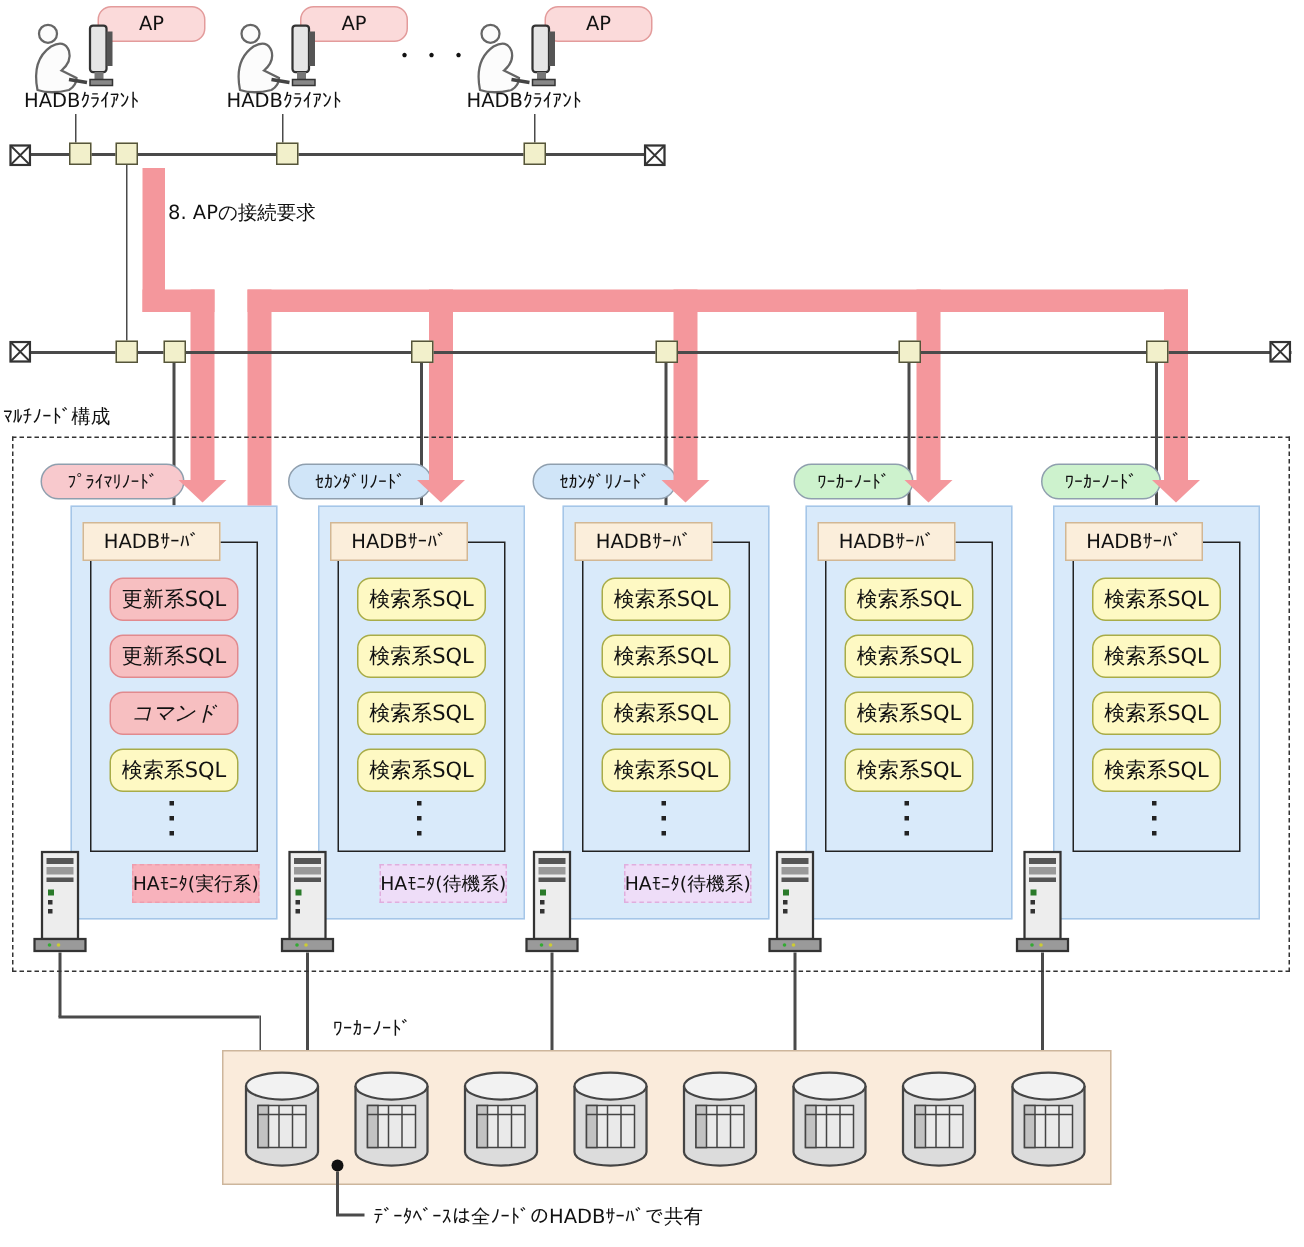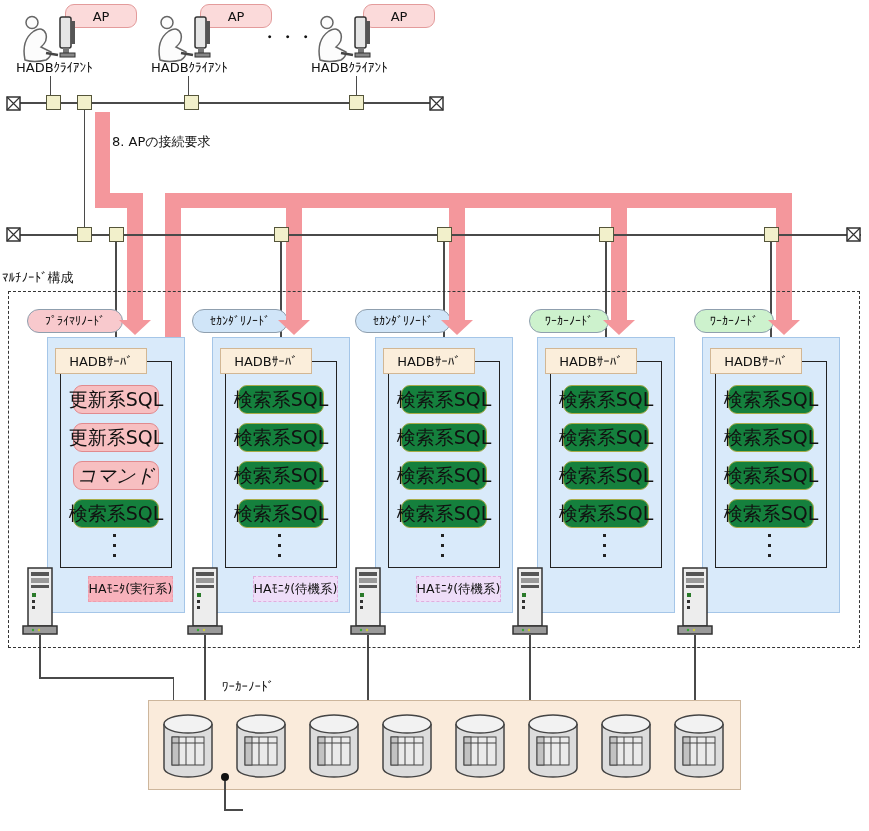--- a/index.html
+++ b/index.html
@@ -23,23 +23,23 @@
   .nodebox{position:absolute;width:138px;height:276px;background:#d9eafa;border:1px solid #a5c6e8;box-sizing:border-box;z-index:10;}
   .pill{position:absolute;height:24px;border:1px solid #8f9fae;border-radius:12px;display:flex;align-items:center;justify-content:center;
         font-size:12px;box-sizing:border-box;z-index:20;white-space:nowrap;}
   .pill.primary{background:#f8c9cd;}
   .pill.secondary{background:#d0e5f8;}
   .pill.worker{background:#cdf2cd;}
   .srvlabel{position:absolute;width:92px;height:26px;background:#fbeedb;border:1px solid #d2b794;display:flex;align-items:center;justify-content:center;
             font-size:13px;box-sizing:border-box;z-index:22;}
   .innerbox{position:absolute;width:112px;height:207px;border:1.5px solid #222;box-sizing:border-box;z-index:11;}
   .sqlbox{position:absolute;width:86px;height:29px;border-radius:9px;display:flex;align-items:center;justify-content:center;
-          font-size:19px;box-sizing:border-box;z-index:12;white-space:nowrap;}
+          font-size:14px;box-sizing:border-box;z-index:12;white-space:nowrap;}
   .sqlbox.update{background:#f7bfc1;border:1.5px solid #e18a8e;}
-  .sqlbox.search{background:#15803d;border:1.5px solid #a8ac48;}
+  .sqlbox.search{background:#fef9c3;border:1.5px solid #a8ac48;}
   .habox{position:absolute;width:85px;height:26px;display:flex;align-items:center;justify-content:center;font-size:12.5px;
          box-sizing:border-box;z-index:12;white-space:nowrap;}
   .habox.active{background:#f8b2bc;border:1.5px dashed #ee9dae;}
   .habox.standby{background:#eeddf8;border:1.5px dashed #e0aede;}
   .vdots{position:absolute;z-index:12;}
   .vdots i{display:block;width:3px;height:3px;background:#222;margin:7px auto 0 auto;}
   .dbarea{position:absolute;left:148px;top:700px;width:593px;height:90px;background:#faebdb;border:1px solid #cdb69c;box-sizing:border-box;z-index:5;}
   .notetext{position:absolute;font-size:13px;white-space:nowrap;z-index:45;}
   .tower{position:absolute;z-index:15;}
   .cyl{position:absolute;z-index:12;}
@@ -441,14 +441,15 @@
     <rect x="10" y="24" width="32" height="28" fill="#eaeaea" stroke="#444"></rect>
       <rect x="10" y="24" width="7" height="28" fill="#c2c2c2" stroke="#444"></rect>
     <line x1="24" y1="24" x2="24" y2="52" stroke="#444"></line>
       <line x1="33" y1="24" x2="33" y2="52" stroke="#444"></line>
       <line x1="10" y1="30" x2="42" y2="30" stroke="#444"></line>
   </svg>
 
   <div class="notedot" style="left:221px;top:773px;"></div>
   <div class="noteline" style="left:224.2px;top:781px;width:1.5px;height:29px;"></div>
   <div class="noteline" style="left:224.2px;top:809px;width:19px;height:1.5px;"></div>
+  <div class="notetext" style="left:249px;top:802px;">ﾃﾞｰﾀﾍﾞｰｽは全ﾉｰﾄﾞのHADBｻｰﾊﾞで共有</div>
 
 </div>
 
 </body></html>

